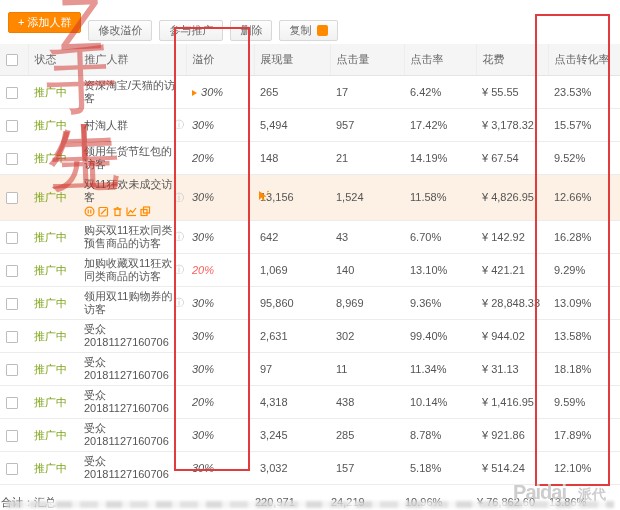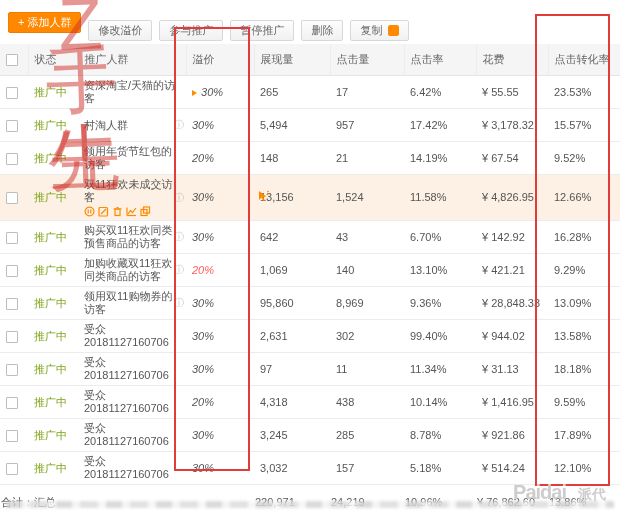--- a/index.html
+++ b/index.html
@@ -50,21 +50,20 @@
   .footer-blur{position:absolute;left:6px;right:6px;bottom:2px;height:7px;filter:blur(1.5px);opacity:.85;
     background:repeating-linear-gradient(90deg,#d4d4d4 0 16px,#f3f3f3 16px 24px,#dcdcdc 24px 42px,#f6f6f6 42px 50px);}
 </style>
 </head>
 <body>
 
 <div class="toolbar">
   <span class="btn btn-primary">+ 添加人群</span>
   <span class="btn btn-plain">修改溢价</span>
   <span class="btn btn-plain">参与推广</span>
-  <span class="btn btn-plain">暂停推广</span>
   <span class="btn btn-plain">删除</span>
   <span class="btn btn-plain">
     <span>复制</span>
     <span class="badge"></span>
   </span>
 </div>
 
 <table>
   <colgroup>
     <col class="c0">

